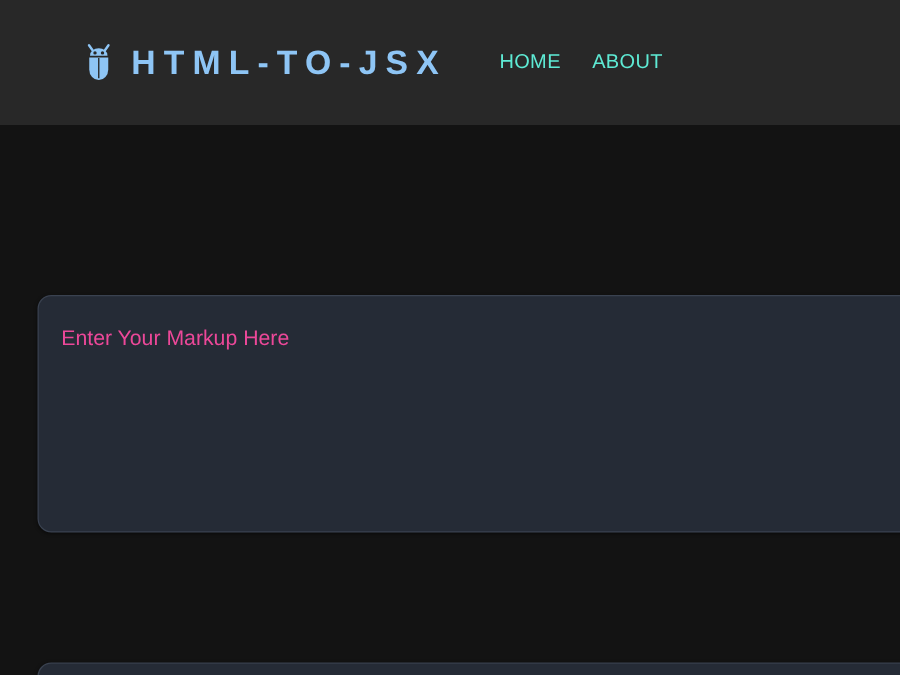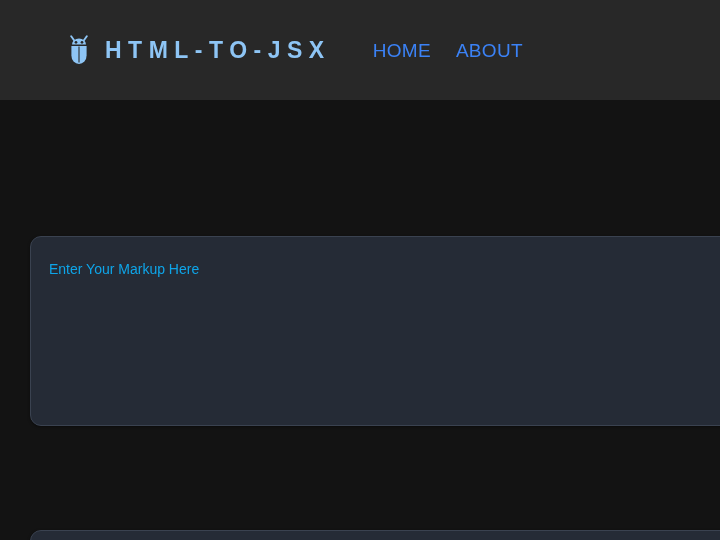--- a/index.html
+++ b/index.html
@@ -37,37 +37,37 @@
 
   .brand-icon {
     width: 26px;
     height: 30px;
     display: block;
     flex: none;
   }
 
   .brand-text {
     color: #8ec5f5;
-    font-size: 23px;
+    font-size: 27px;
     font-weight: bold;
     letter-spacing: 6.5px;
     white-space: nowrap;
     line-height: 1;
   }
 
   .main-nav {
     display: flex;
     align-items: center;
     margin-left: 42px;
     gap: 25px;
   }
 
   .nav-link {
-    color: #3b82f6;
-    font-size: 19px;
+    color: #5eead4;
+    font-size: 16px;
     letter-spacing: 0.3px;
     text-decoration: none;
     white-space: nowrap;
     line-height: 1;
     cursor: pointer;
   }
 
   
   .content {
     position: absolute;
@@ -96,22 +96,22 @@
 
   #output-panel {
     top: 430px;                  
     height: 190px;
   }
 
   .panel-placeholder {
     position: absolute;
     left: 18px;
     top: 24px;
-    color: #0ea5e9;
-    font-size: 14px;
+    color: #ec4899;
+    font-size: 17px;
     line-height: 1.2;
     white-space: nowrap;
     user-select: none;
   }
 </style>
 </head>
 <body>
 
 <header class="site-header">
 

